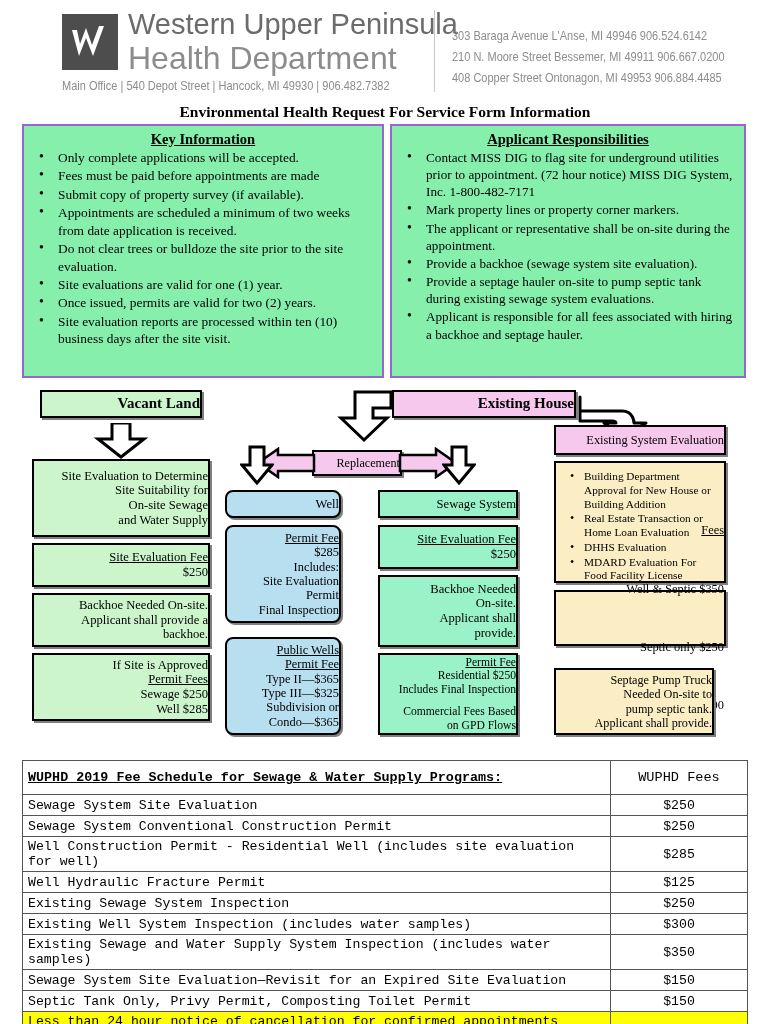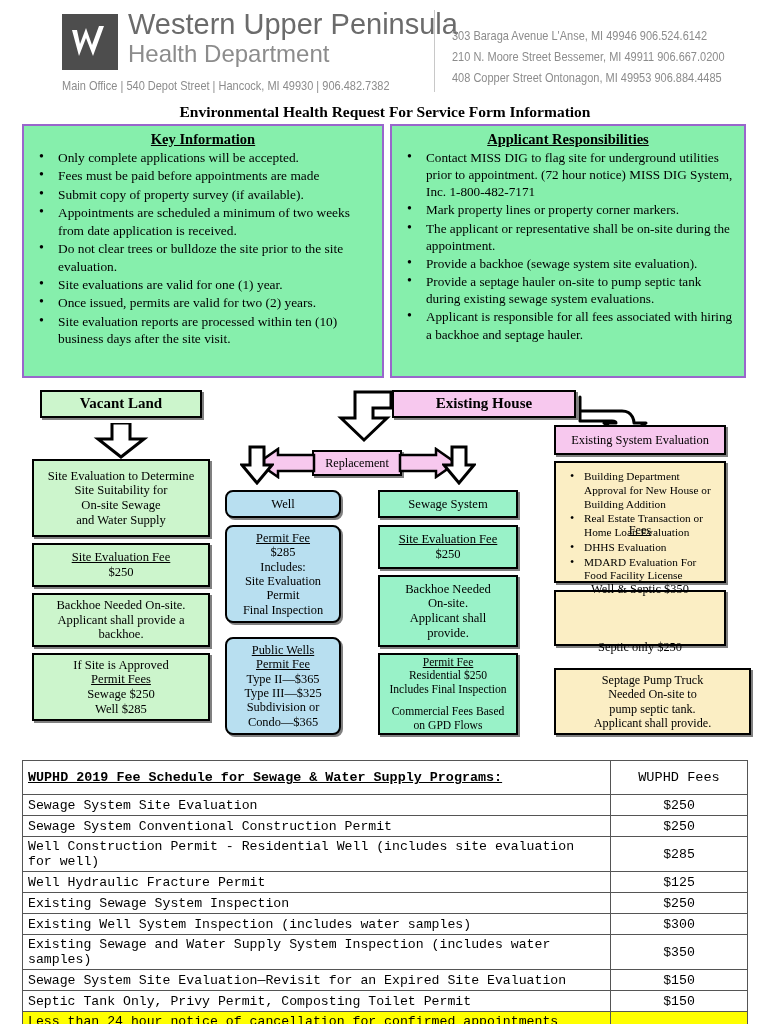--- a/index.html
+++ b/index.html
@@ -25,21 +25,21 @@
   .org-name {
     position:absolute; left:128px; top:10px;
     font-family:"Liberation Sans", sans-serif;
     font-size:29px; font-weight:400;
     color:#6b6b6b; letter-spacing:0px;
     line-height:1.0;
   }
   .org-sub {
     position:absolute; left:128px; top:42px;
     font-family:"Liberation Sans", sans-serif;
-    font-size:24px; font-weight:400;
+    font-size:32px; font-weight:400;
     color:#8c8c8c; line-height:1.0;
   }
   .main-office {
     position:absolute; left:62px; top:78px;
     font-family:"Liberation Sans", sans-serif;
     font-size:11px; color:#8c8c8c;
     white-space:nowrap;
     transform:scaleY(1.18); transform-origin:left top;
   }
   .vrule {
@@ -88,21 +88,21 @@
   
   .flow { position:absolute; top:385px; left:0; width:770px; height:370px; }
   .fbox {
     position:absolute;
     border:2px solid #000;
     box-shadow:2px 2px 0 #808080;
     text-align:center;
     line-height:1.16;
     display:flex; flex-direction:column; justify-content:center;
   }
-  .fbox .ln { display:block; }
+  .fbox .ln { display:block;text-align:right; }
   .u { text-decoration:underline; }
   .hdr-box { font-weight:bold; }
   .green-l { background:#ccf5cc; }
   .green-m { background:#99f2c8; }
   .blue    { background:#b8dff0;border-radius:8px; }
   .pink    { background:#f7c8ee; }
   .cream   { background:#fbeec4; }
 
   .fbox.bulleted { display:block; text-align:left; padding:7px 6px 5px 6px; }
   .fbox.bulleted ul { list-style:none; margin:0; padding:0; }
@@ -310,21 +310,21 @@
     </ul>
   </div>
 
   <div class="fbox cream" style="left:554px; top:205px; width:172px; height:56px; font-size:12.4px;gap:44px;">
     <span class="ln u">Fees</span>
     <span class="ln">Well &amp; Septic $350</span>
     <span class="ln">Septic only $250</span>
     <span class="ln">Well only $300</span>
   </div>
 
-  <div class="fbox cream" style="left:554px; top:283px; width:197px; height:67px; font-size:12.2px;">
+  <div class="fbox cream" style="left:554px; top:283px; width:160px; height:67px; font-size:12.2px;">
     <span class="ln">Septage Pump Truck</span>
     <span class="ln">Needed On-site to</span>
     <span class="ln">pump septic tank.</span>
     <span class="ln">Applicant shall provide.</span>
   </div>
 
 </div>
 
 <table class="fee-table">
   <tbody>

